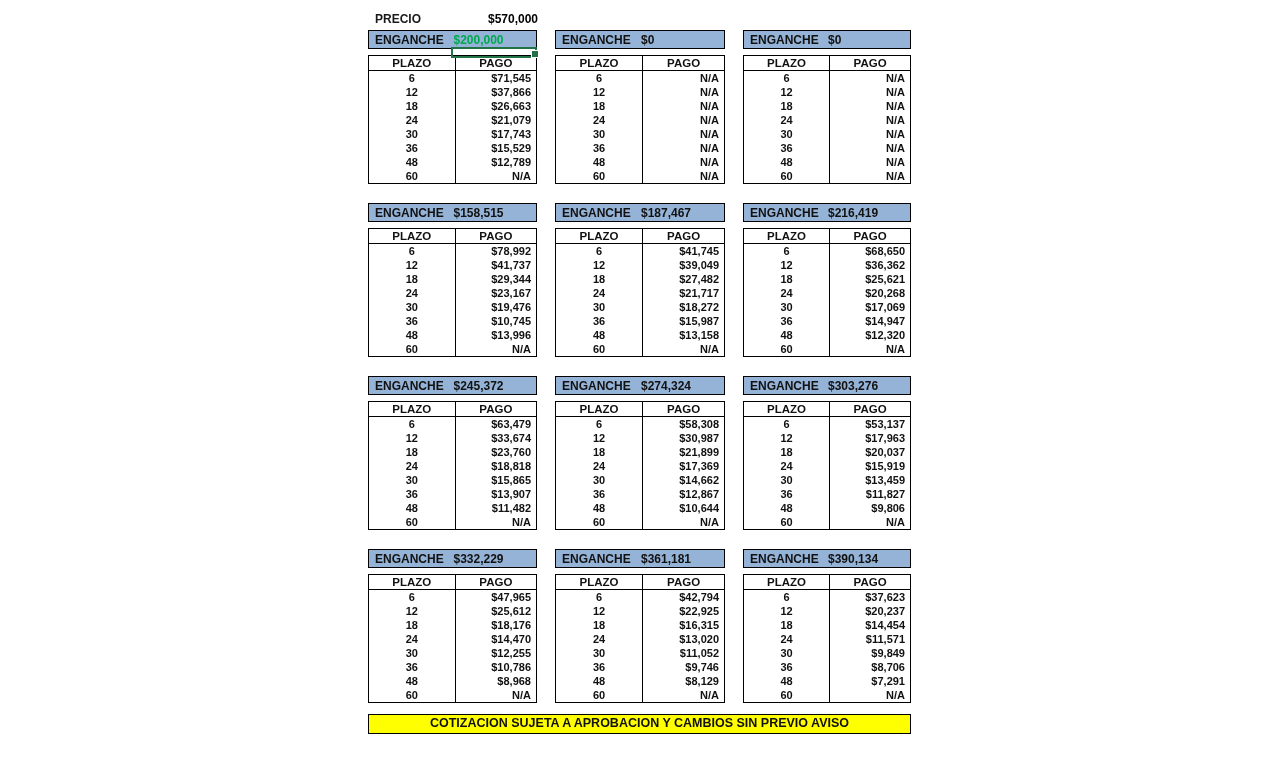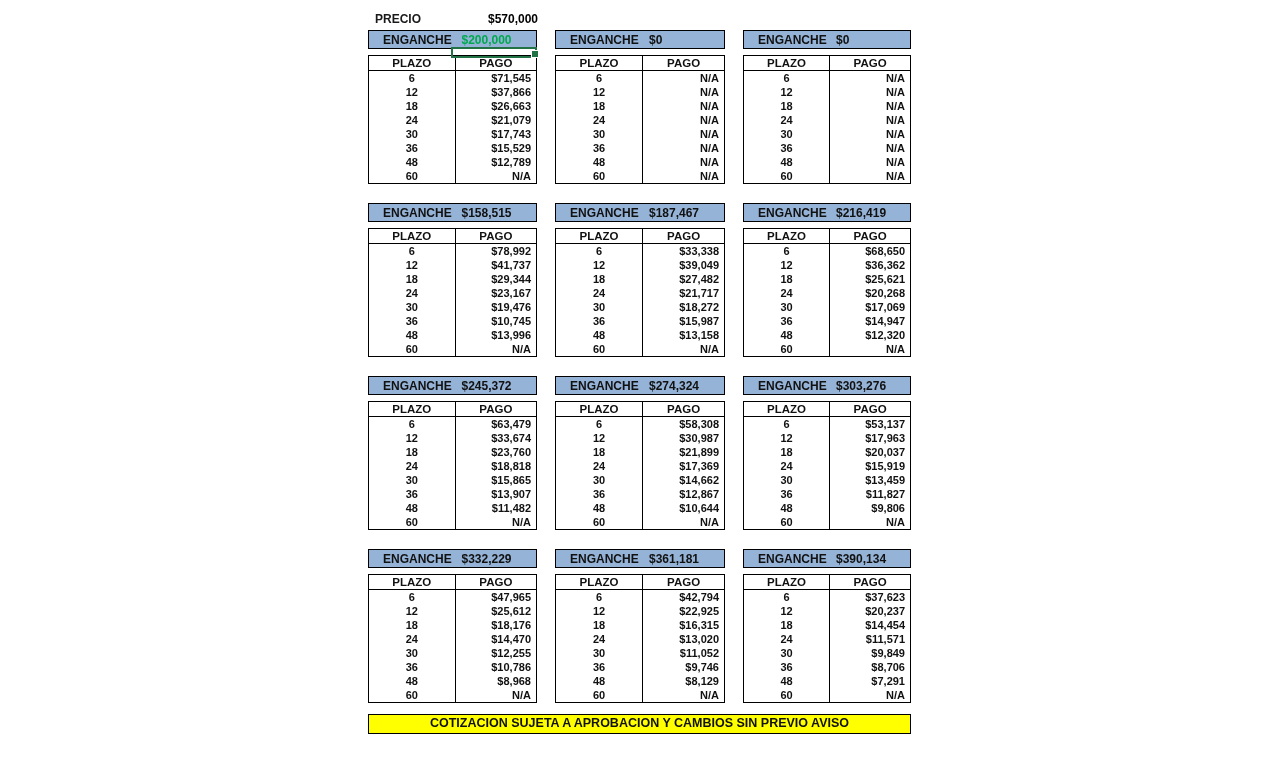--- a/index.html
+++ b/index.html
@@ -7,21 +7,21 @@
   .page{position:absolute;left:368px;top:0;width:543px;}
   .title{margin-top:4px;text-align:center;font-size:21px;font-weight:bold;color:#2e75b6;letter-spacing:0.3px;}
   .info{margin-top:8px;margin-left:7px;}
   .info-row{display:flex;height:18px;align-items:flex-end;}
   .il{width:90px;font-size:12px;font-weight:bold;color:#1a1a1a;}
   .iv{width:96px;text-align:center;font-size:12px;font-weight:bold;color:#000000;}
   .grid{margin-top:4px;display:grid;grid-template-columns:169px 170px 168px;column-gap:18px;row-gap:19px;}
   .plan{position:relative;}
   .ehead{box-sizing:border-box;height:19px;background:#95b3d7;border:1.5px solid #000;
     display:flex;align-items:center;font-size:12px;font-weight:bold;color:#111;}
-  .el{width:47%;padding-left:14px;}
+  .el{width:47%;padding-left:6px;}
   .ev{flex:1;text-align:left;}
   .ev.green{color:#00a94f;}
   .sel{position:absolute;top:17px;left:49%;width:51%;height:11px;border:2px solid #217346;box-sizing:border-box;z-index:2;}
   .handle{position:absolute;right:-4px;bottom:-2px;width:6px;height:6px;background:#217346;border:1px solid #fff;}
   table.ptable{margin-top:6px;width:100%;border-collapse:collapse;border:1.5px solid #000;table-layout:fixed;}
   table.ptable th,table.ptable td{padding:0;height:14px;font-weight:bold;color:#111;overflow:hidden;white-space:nowrap;}
   table.ptable th{font-size:11.5px;border-bottom:1px solid #000;text-align:center;}
   table.ptable td{font-size:11px;}
   .c1{width:51%;border-right:1px solid #000;}
   td.c1{text-align:center;}
@@ -253,21 +253,21 @@
     <table class="ptable">
       <thead>
         <tr>
           <th class="c1">PLAZO</th>
           <th class="c2">PAGO</th>
         </tr>
       </thead>
       <tbody>
             <tr>
               <td class="c1">6</td>
-              <td class="c2">$33,338</td>
+              <td class="c2">$41,745</td>
             </tr>
             <tr>
               <td class="c1">12</td>
               <td class="c2">$39,049</td>
             </tr>
             <tr>
               <td class="c1">18</td>
               <td class="c2">$27,482</td>
             </tr>
             <tr>

